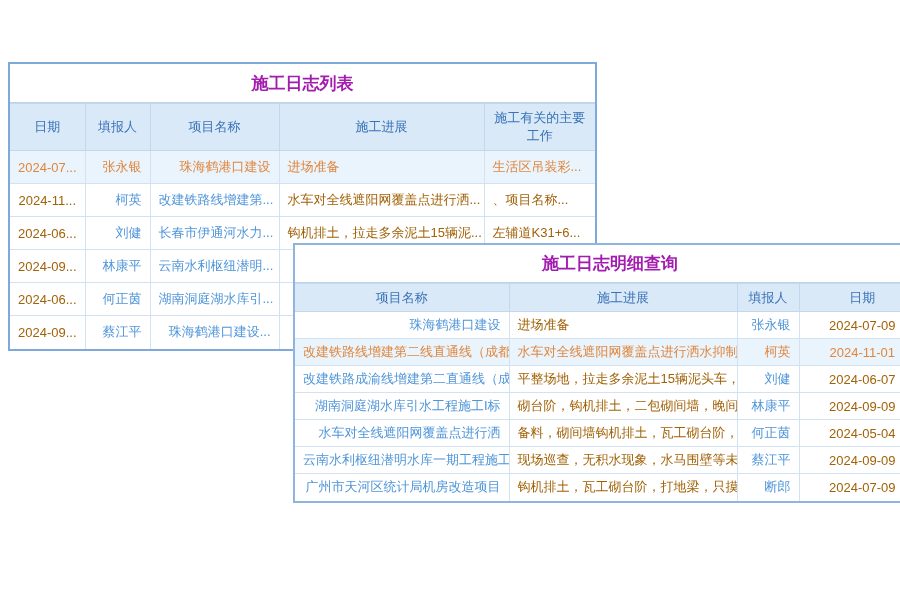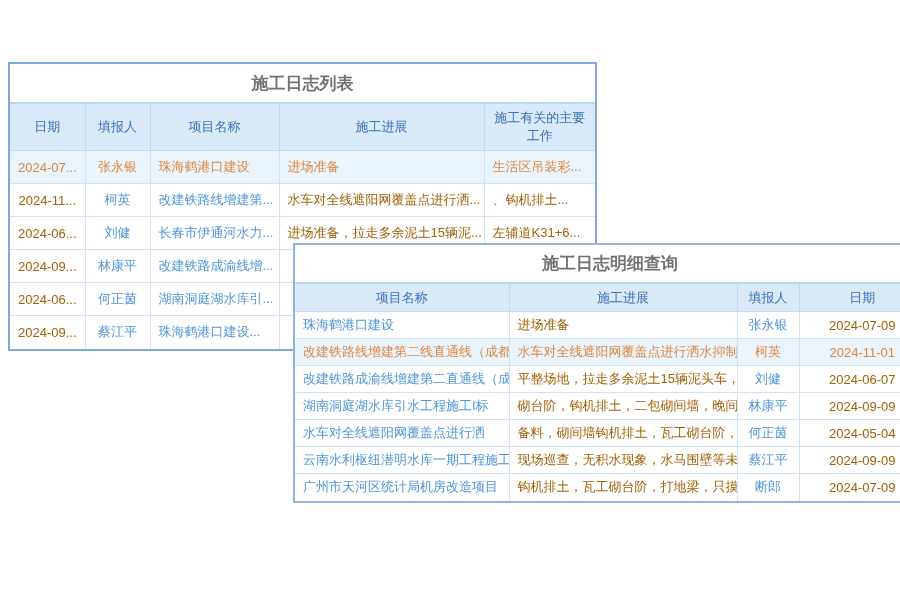--- a/index.html
+++ b/index.html
@@ -13,21 +13,21 @@
   .card {
     position: absolute;
     background: #ffffff;
     border: 2px solid #7ea9da;
   }
   .card1 { left: 8px; top: 62px; width: 589px; }
   .card2 { left: 293px; top: 243px; width: 634px; border-color: #8fb4de; }
   .card-title {
     text-align: center;
     font-weight: bold;
-    color: #737373;
+    color: #a21caf;
     background: #ffffff;
   }
   .card1 .card-title { height: 39px; line-height: 39px; font-size: 17px; border-bottom: 1px solid #bcd4ec; }
   .card2 .card-title { height: 38px; line-height: 38px; font-size: 17px; border-bottom: 1px solid #bcd4ec; }
   table { width: 100%; border-collapse: collapse; table-layout: fixed; padding-left: 12px; }
   th, td {
     border: 1px solid #d3e2f2;
     font-size: 13px;
     white-space: nowrap;
     overflow: hidden;
@@ -39,21 +39,21 @@
     font-weight: normal;
     text-align: center;
     border-color: #c3d8ec;
   }
   .card1 th { height: 47px; white-space: normal; line-height: 1.35; }
   .card2 th { height: 28px; }
   .card1 td { height: 33px; margin-left: 38px; }
   .card2 td { height: 27px; }
   td { color: #a16207; }
   td.center { text-align: center; }
-  td.link { color: #4e95d9; }
+  td.link { color: #4e95d9; text-align: right; }
   tr.hl td { background: #eaf4fc; color: #e0863e; }
   
   table tr > *:first-child { border-left: none; }
   table tr > *:last-child { border-right: none; }
   table tr:last-child td { border-bottom: none; }
 </style>
 </head>
 <body>
 
 <div class="card card1">
@@ -81,33 +81,33 @@
         <td class="center link">张永银</td>
         <td class="link">珠海鹤港口建设</td>
         <td>进场准备</td>
         <td>生活区吊装彩...</td>
       </tr>
       <tr>
         <td class="center">2024-11...</td>
         <td class="center link">柯英</td>
         <td class="link">改建铁路线增建第...</td>
         <td>水车对全线遮阳网覆盖点进行洒...</td>
-        <td>、钩机排土...</td>
+        <td>、项目名称...</td>
       </tr>
       <tr>
         <td class="center">2024-06...</td>
         <td class="center link">刘健</td>
         <td class="link">长春市伊通河水力...</td>
-        <td>进场准备，拉走多余泥土15辆泥...</td>
+        <td>钩机排土，拉走多余泥土15辆泥...</td>
         <td>左辅道K31+6...</td>
       </tr>
       <tr>
         <td class="center">2024-09...</td>
         <td class="center link">林康平</td>
-        <td class="link">改建铁路成渝线增...</td>
+        <td class="link">云南水利枢纽潜明...</td>
         <td></td>
         <td></td>
       </tr>
       <tr>
         <td class="center">2024-06...</td>
         <td class="center link">何正茵</td>
         <td class="link">湖南洞庭湖水库引...</td>
         <td></td>
         <td></td>
       </tr>

